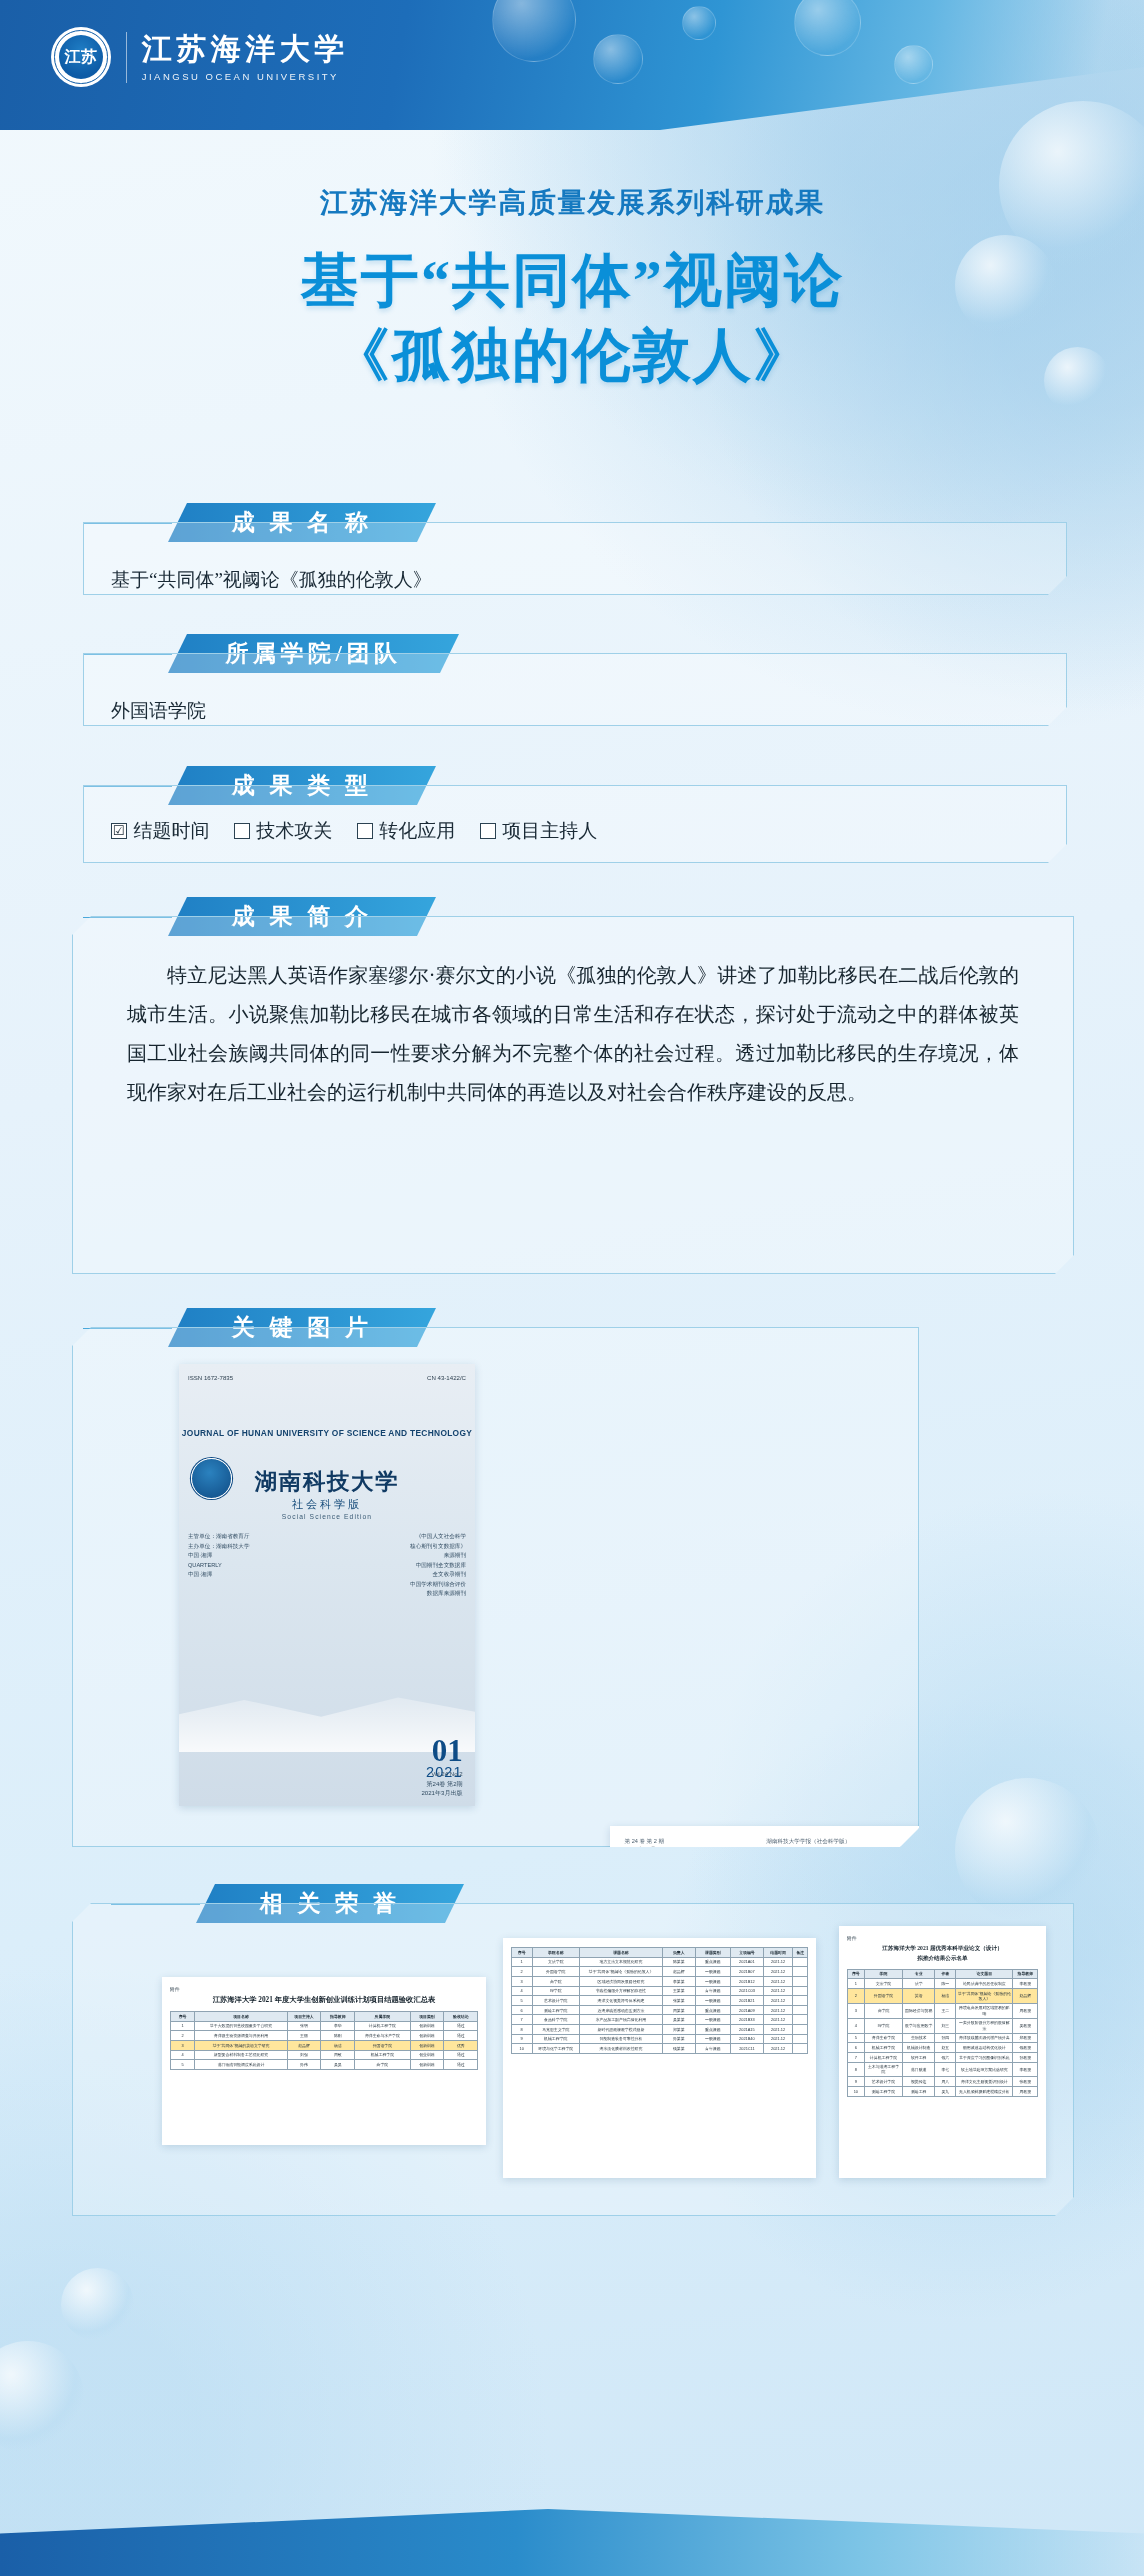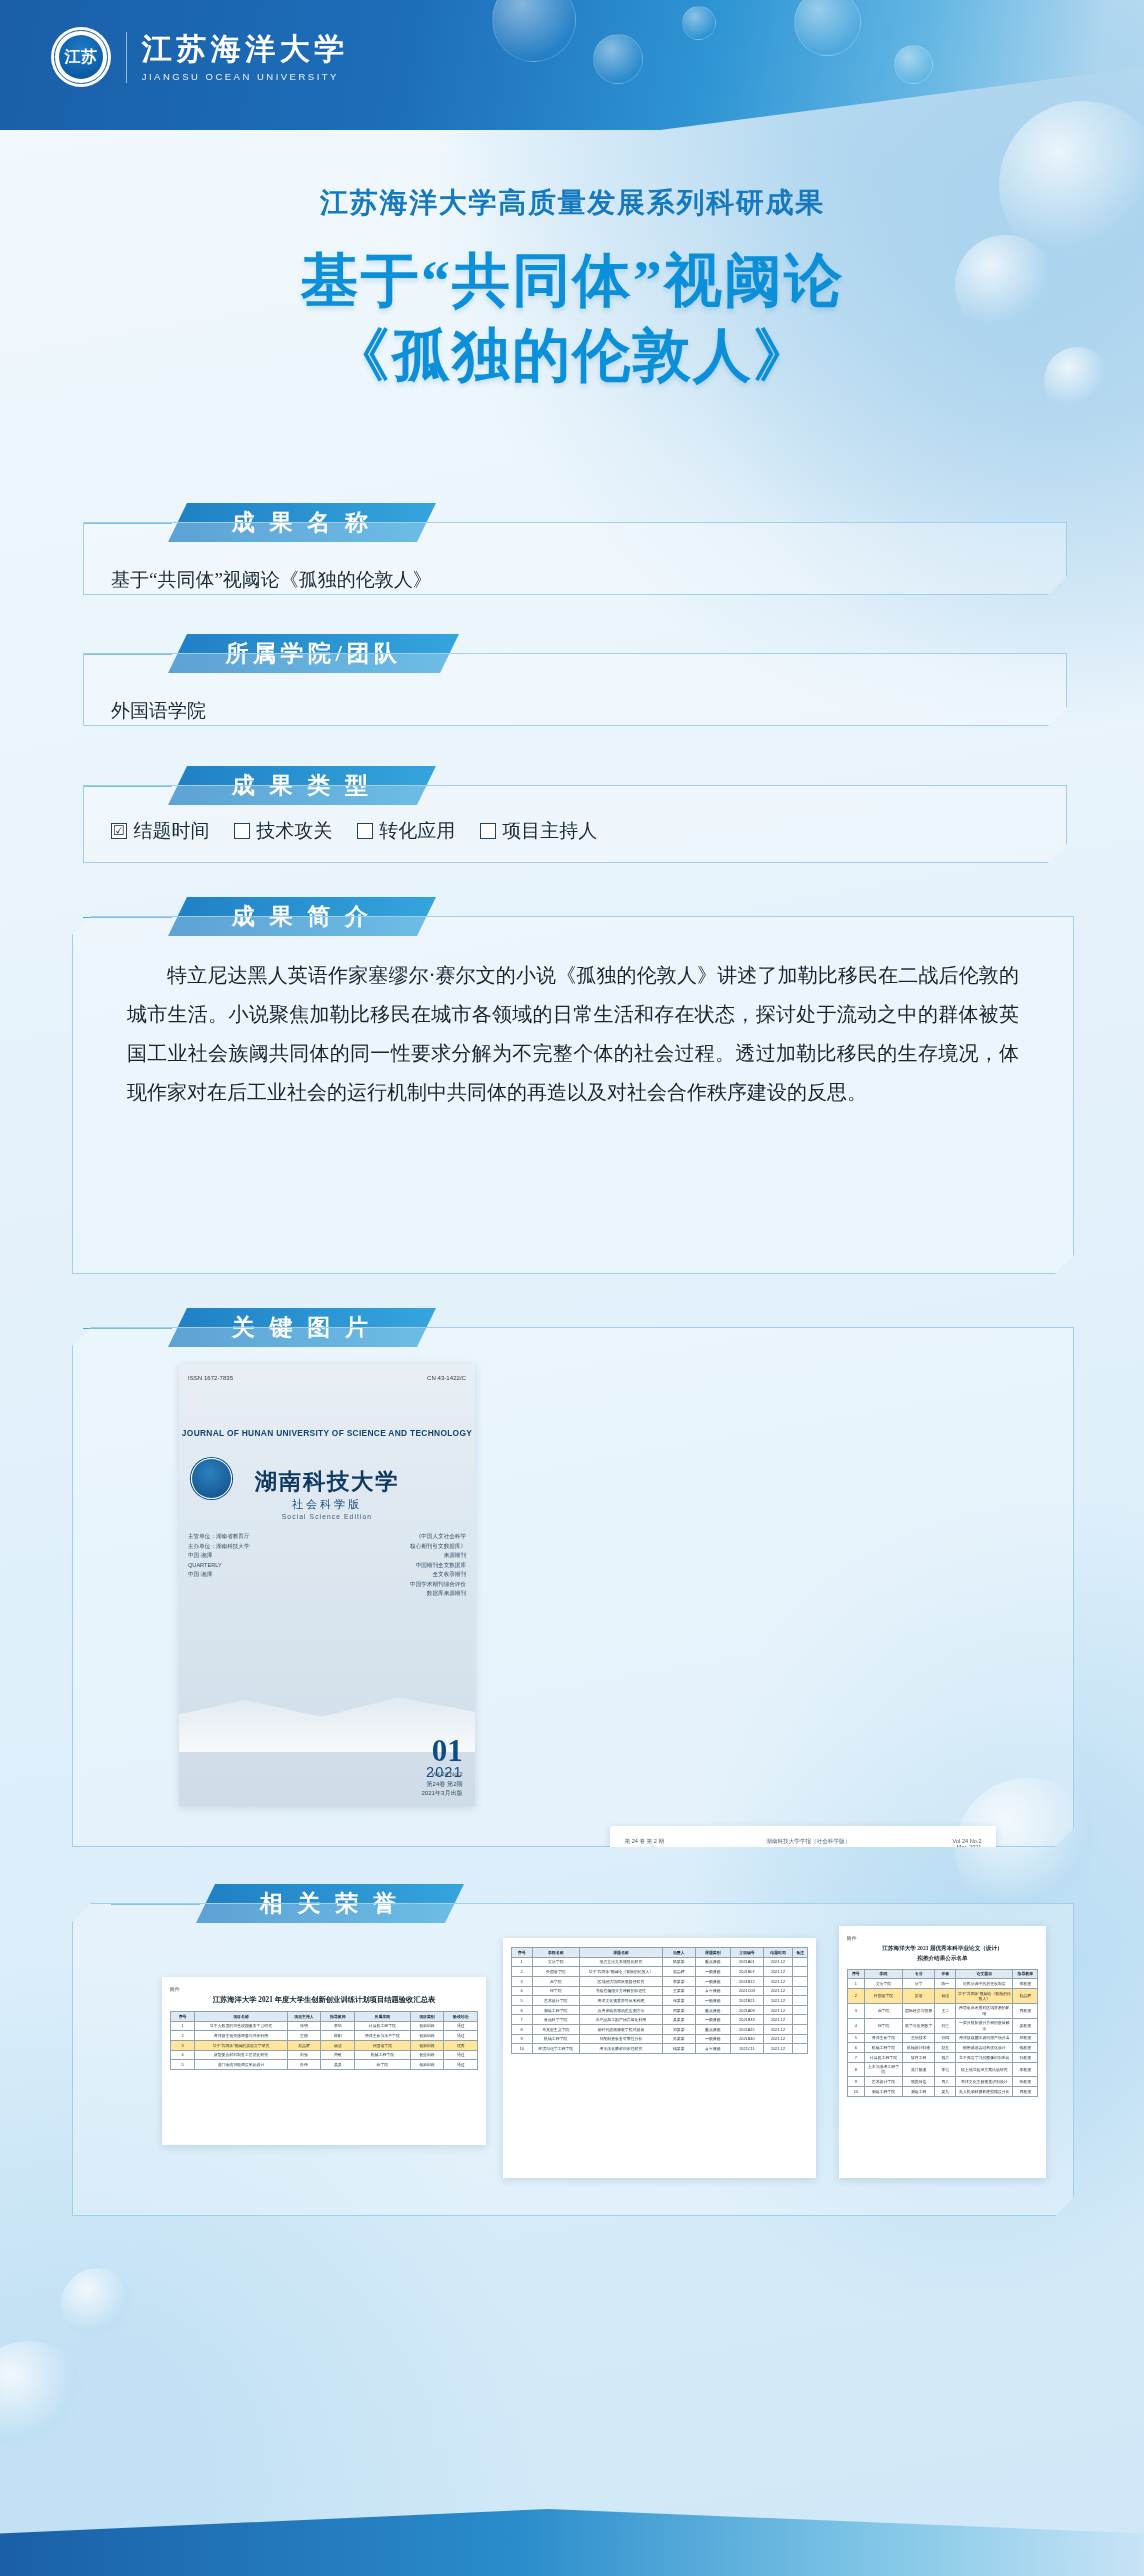--- a/index.html
+++ b/index.html
@@ -361,21 +361,21 @@
       <div class="intro-text">特立尼达黑人英语作家塞缪尔·赛尔文的小说《孤独的伦敦人》讲述了加勒比移民在二战后伦敦的城市生活。小说聚焦加勒比移民在城市各领域的日常生活和存在状态，探讨处于流动之中的群体被英国工业社会族阈共同体的同一性要求分解为不完整个体的社会过程。透过加勒比移民的生存境况，体现作家对在后工业社会的运行机制中共同体的再造以及对社会合作秩序建设的反思。</div>
     </div>
   </div>
 
   <div class="section" style="top:1308px;height:553px;">
     <div class="sec-header">
       <div class="tab-line"></div>
       <div class="tab" style="min-width:268px;">关 键 图 片</div>
     </div>
 
-    <div class="box-shell cut-tl-br" style="left:72px; top:19px; width:1002px; height:520px;">
+    <div class="box-shell cut-tl-br" style="left:72px; top:19px; width:847px; height:520px;">
 
       <div class="img-card cover" style="left:106px; top:36px; width:296px; height:442px;">
         <div class="topline">
           <span>ISSN 1672-7835</span>
           <span>CN 43-1422/C</span>
         </div>
         <div class="jtitle">JOURNAL OF HUNAN UNIVERSITY OF SCIENCE AND TECHNOLOGY</div>
         <div class="seal"></div>
         <div class="bigcn">湖南科技大学</div>
         <div class="subcn">社会科学版</div>

